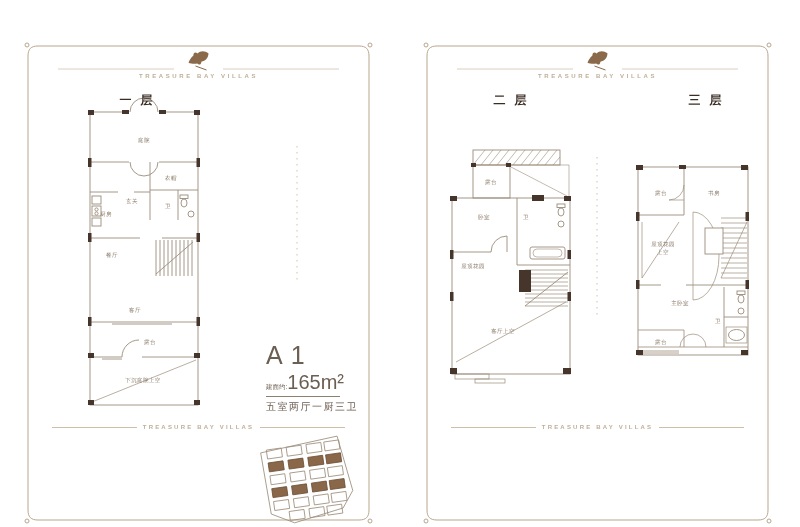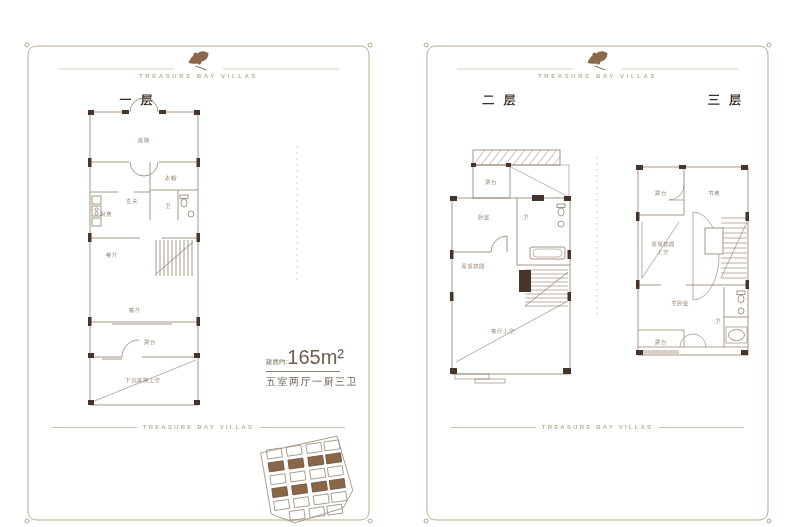--- a/index.html
+++ b/index.html
@@ -136,20 +136,21 @@
             <rect x="50" y="70" width="15" height="9"></rect>
             <rect x="68" y="70" width="15" height="9"></rect>
         </g>
       </g>
     </svg>
 
     <div class="tagline">TREASURE BAY VILLAS</div>
     <div class="floor-title" style="left:69px;">一层</div>
 
     <div class="unit-info">
+      <div class="unit-name">A1</div>
       <div class="unit-area">
         <span class="area-label">建面约:</span><span class="area-value">165m²</span>
       </div>
       <div class="unit-divider"></div>
       <div class="unit-layout">五室两厅一厨三卫</div>
     </div>
 
     <div class="footer-row">
       <span class="footer-rule"></span>
       <span class="footer-tagline">TREASURE BAY VILLAS</span>
@@ -251,22 +252,22 @@
           <text x="242" y="206">屋顶花园</text>
           <text x="242" y="214">上空</text>
           <text x="259" y="265">主卧室</text>
           <text x="297" y="283">卫</text>
           <text x="240" y="304">露台</text>
         </g>
       </g>
     </svg>
 
     <div class="tagline">TREASURE BAY VILLAS</div>
-    <div class="floor-title" style="left:33px;">二层</div>
-    <div class="floor-title" style="left:239px;text-align:right;">三层</div>
+    <div class="floor-title" style="left:44px;">二层</div>
+    <div class="floor-title" style="left:239px;">三层</div>
 
     <div class="footer-row">
       <span class="footer-rule"></span>
       <span class="footer-tagline">TREASURE BAY VILLAS</span>
       <span class="footer-rule"></span>
     </div>
   </section>
 </div>
 
 </body></html>

